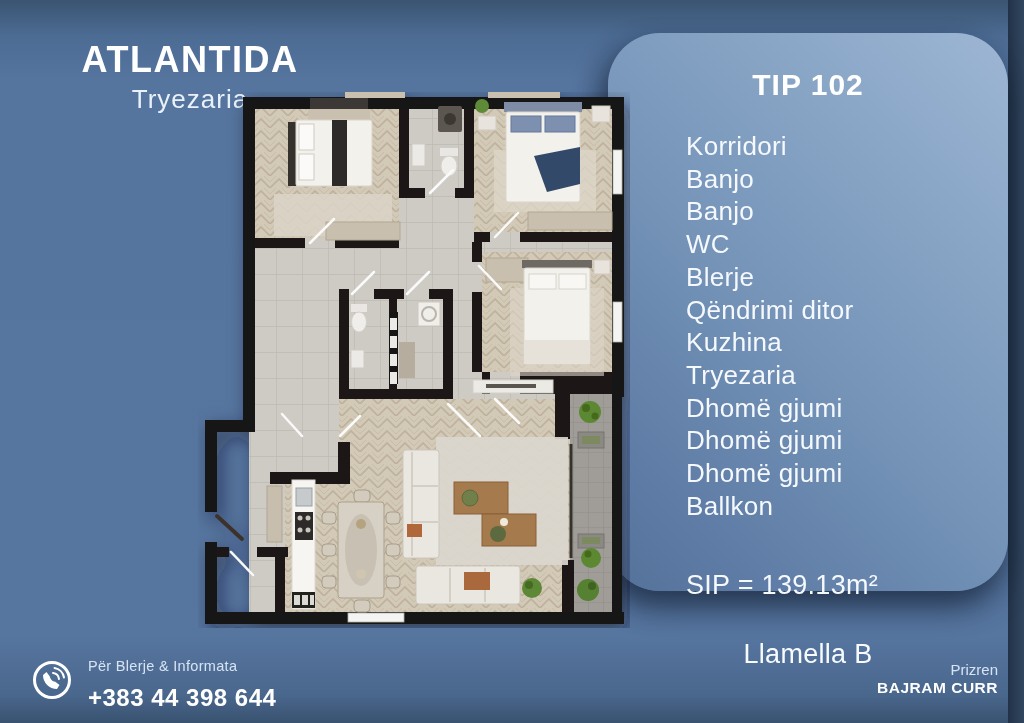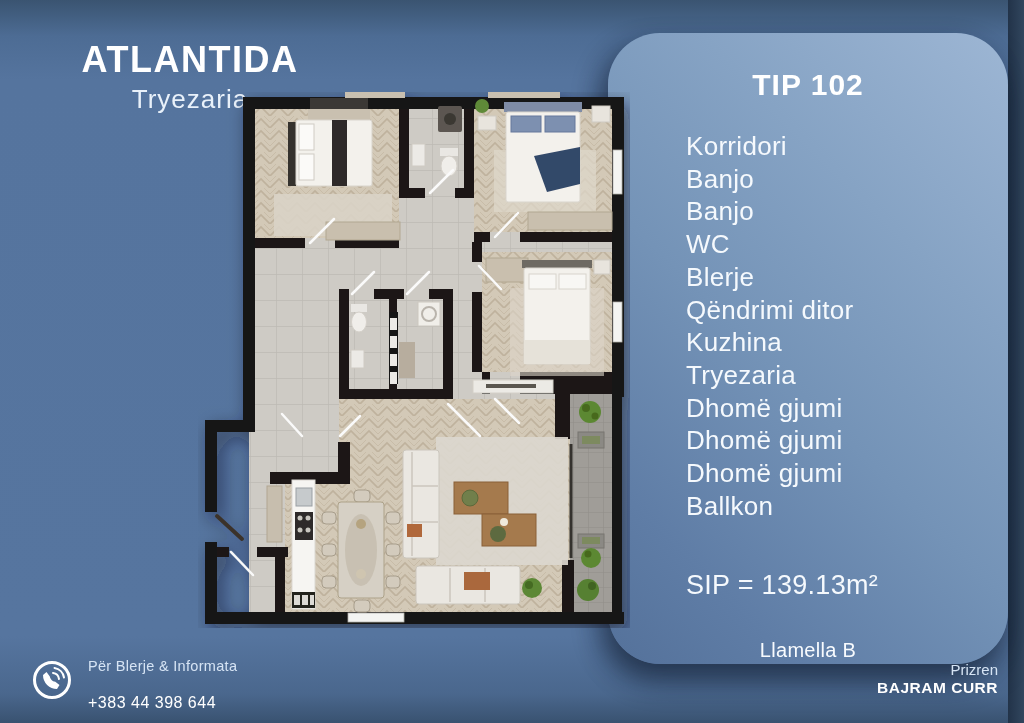--- a/index.html
+++ b/index.html
@@ -4,40 +4,40 @@
 <style>
   html,body{margin:0;padding:0;background:#2a3d53;}
   .stage{
     position:relative;width:1024px;height:723px;overflow:hidden;
     font-family:"Liberation Sans",sans-serif;
     background:linear-gradient(180deg,#3a5471 0%,#4d6c94 5%,#55749e 11%,#56759f 88%,#4a678d 96%,#395270 100%);
   }
   .edge-strip{position:absolute;right:0;top:0;width:16px;height:723px;
     background:linear-gradient(90deg,#223349,#31465e);}
   
-  .panel{position:absolute;left:608px;top:33px;width:400px;height:631px;border-radius:52px;
+  .panel{position:absolute;left:608px;top:33px;width:400px;height:558px;border-radius:52px;
     background:linear-gradient(225deg,#9db6d4 0%,#86a3c4 30%,#7493b7 55%,#5f7da6 82%,#54719a 100%);
     box-shadow:-10px 12px 26px rgba(13,24,43,.38), 0 16px 30px rgba(13,24,43,.45);}
   .panel-title{position:absolute;left:0;top:35px;width:100%;text-align:center;
     font-size:30px;font-weight:bold;color:#ffffff;letter-spacing:1px;}
   .room-list{position:absolute;left:78px;top:97px;color:#f5f9fd;font-size:26px;letter-spacing:.3px;}
   .room-list .room{line-height:32.7px;white-space:nowrap;}
   .panel-area{position:absolute;left:78px;top:537px;font-size:27px;color:#f5f9fd;letter-spacing:.3px;}
   .panel-block{position:absolute;left:0;top:606px;width:100%;text-align:center;
-    font-size:20px;color:#f8fbfe;letter-spacing:.3px;}
+    font-size:27px;color:#f8fbfe;letter-spacing:.3px;}
   
   .brand{position:absolute;left:30px;top:22px;width:320px;text-align:center;color:#fff;margin-top:17px;}
   .brand-name{font-size:36px;font-weight:bold;letter-spacing:1.5px;}
   .brand-sub{font-size:26px;color:#e9f1fa;margin-top:3px;letter-spacing:1px;}
   
   .contact{position:absolute;left:30px;top:658px;display:flex;align-items:flex-start;}
   .contact svg{display:block;}
   .contact-text{margin-left:14px;}
   .contact-label{font-size:14.5px;color:#d6e4f4;letter-spacing:.3px;}
-  .contact-phone{font-size:16px;font-weight:normal;color:#ffffff;letter-spacing:.5px;margin-top:20px;}
+  .contact-phone{font-size:24px;font-weight:bold;color:#ffffff;letter-spacing:.5px;margin-top:10px;}
   
   .location{position:absolute;right:26px;top:661px;text-align:right;}
   .location-city{font-size:15px;color:#d6e4f4;}
   .location-name{font-size:15.5px;font-weight:bold;color:#ffffff;letter-spacing:.5px;margin-top:1px;}
   
   .floorplan{position:absolute;left:198px;top:92px;width:432px;height:536px;}
 </style>
 </head>
 <body>
 

